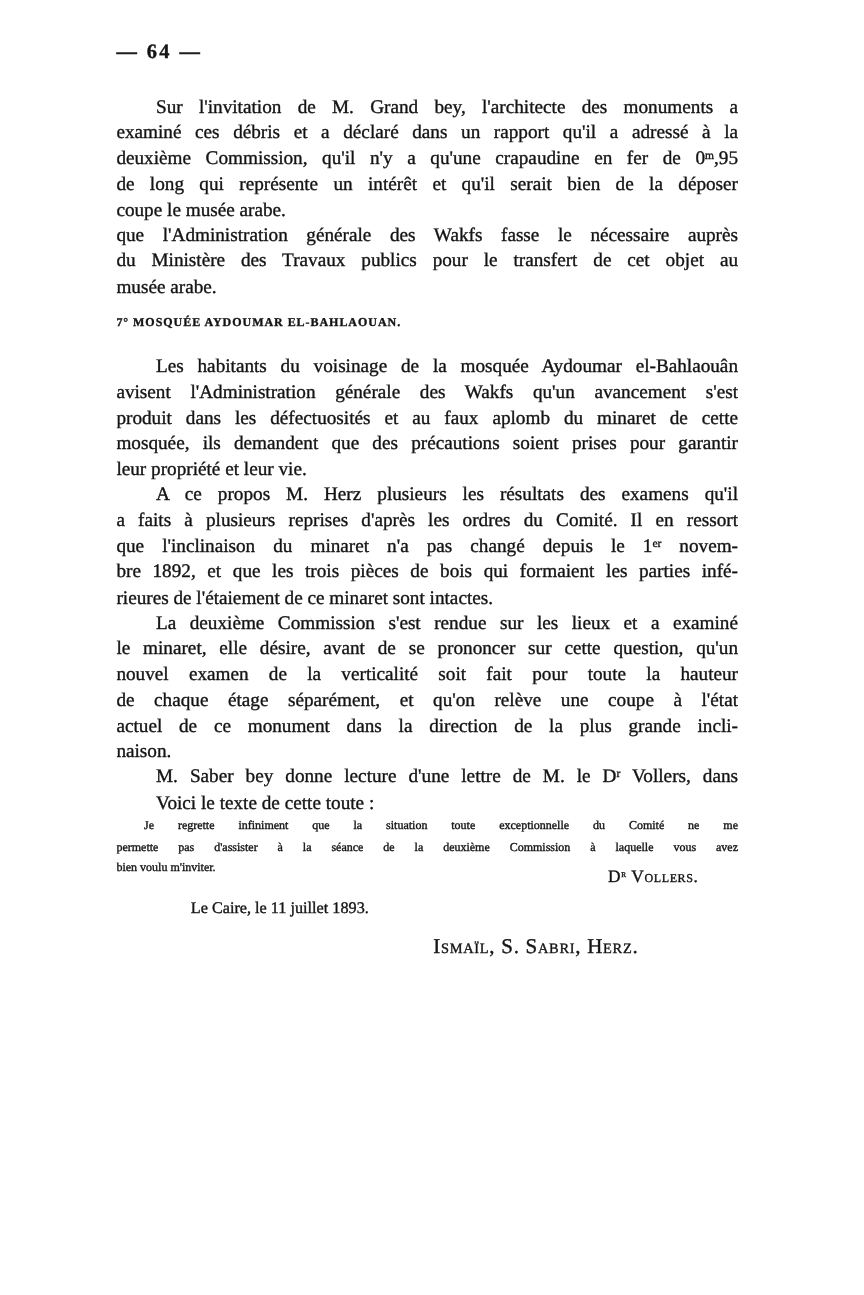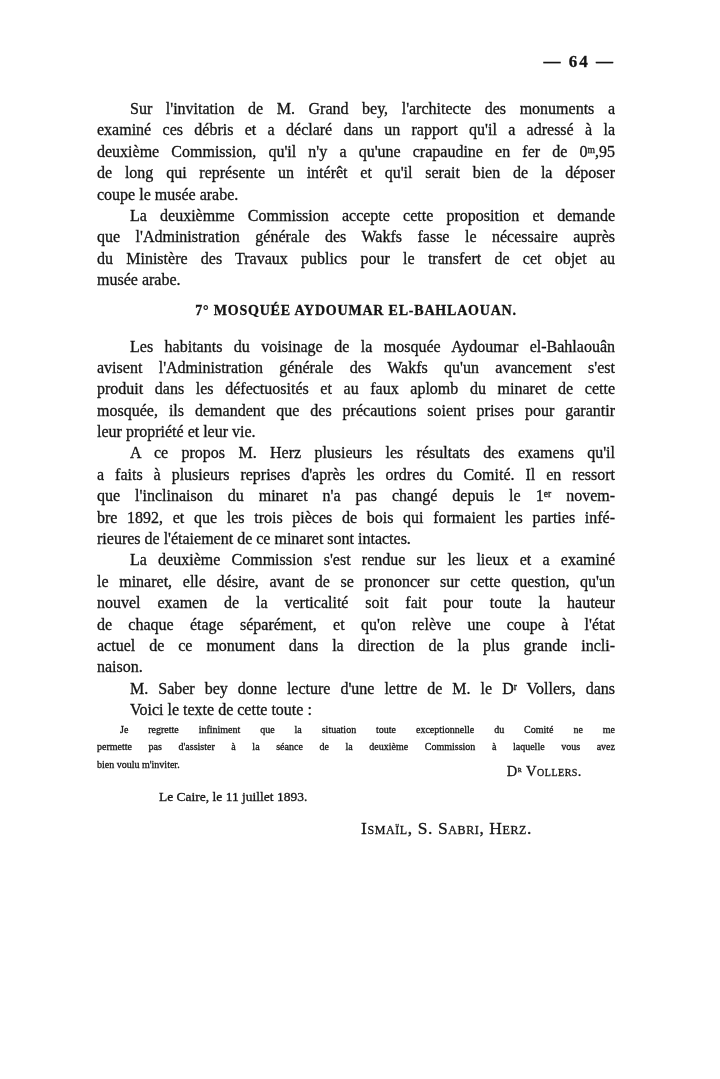--- a/index.html
+++ b/index.html
@@ -9,24 +9,24 @@
     height: 1079px;
     box-sizing: border-box;
     background: #ffffff;
     color: #141414;
     font-family: "Liberation Serif", "DejaVu Serif", serif;
     padding: 0 105px 0 97px;
     overflow: hidden;
     -webkit-text-stroke: 0.3px #141414;
   }
   .page-number {
-    padding-top: 53px;
+    padding-top: 34px;
     height: 18px;
     line-height: 18px;
-    text-align: right;
+    text-align: left;
     font-size: 17px;
     font-weight: 700;
     letter-spacing: 2px;
   }
   .body-text { font-size: 16px; }
   .para { margin: 0; }
   .para-first { margin-top: 27px; }
   .line {
     height: 21.4px;
     line-height: 21.4px;
@@ -34,22 +34,22 @@
     text-align-last: justify;
     overflow: hidden;
     white-space: normal;
   }
   .line.last { text-align-last: left; }
   .line.indent { text-indent: 33px; }
   .section-heading {
     margin: 10px 0 15px 0;
     height: 20px;
     line-height: 20px;
-    text-align: center;
-    font-size: 14px;
+    text-align: left;
+    font-size: 10px;
     font-weight: 700;
     letter-spacing: 0.8px;
   }
   .letter {
     margin-top: 0;
     font-size: 10px;
   }
   .letter .line {
     height: 17.6px;
     line-height: 17.6px;
@@ -97,21 +97,20 @@
 
     <div class="para para-first">
       <div class="line indent">Sur l'invitation de M. Grand bey, l'architecte des monuments a</div>
       <div class="line">examiné ces débris et a déclaré dans un rapport qu'il a adressé à la</div>
       <div class="line"><span>deuxième Commission, qu'il n'y a qu'une crapaudine en fer de 0</span><sup>m</sup><span>,95</span></div>
       <div class="line">de long qui représente un intérêt et qu'il serait bien de la déposer</div>
       <div class="line last">coupe le musée arabe.</div>
     </div>
 
     <div class="para">
-      <div class="line indent">La deuxièmme Commission accepte cette proposition et demande</div>
       <div class="line">que l'Administration générale des Wakfs fasse le nécessaire auprès</div>
       <div class="line">du Ministère des Travaux publics pour le transfert de cet objet au</div>
       <div class="line last">musée arabe.</div>
     </div>
 
     <div class="section-heading">7° MOSQUÉE AYDOUMAR EL-BAHLAOUAN.</div>
 
     <div class="para">
       <div class="line indent">Les habitants du voisinage de la mosquée Aydoumar el-Bahlaouân</div>
       <div class="line">avisent l'Administration générale des Wakfs qu'un avancement s'est</div>

